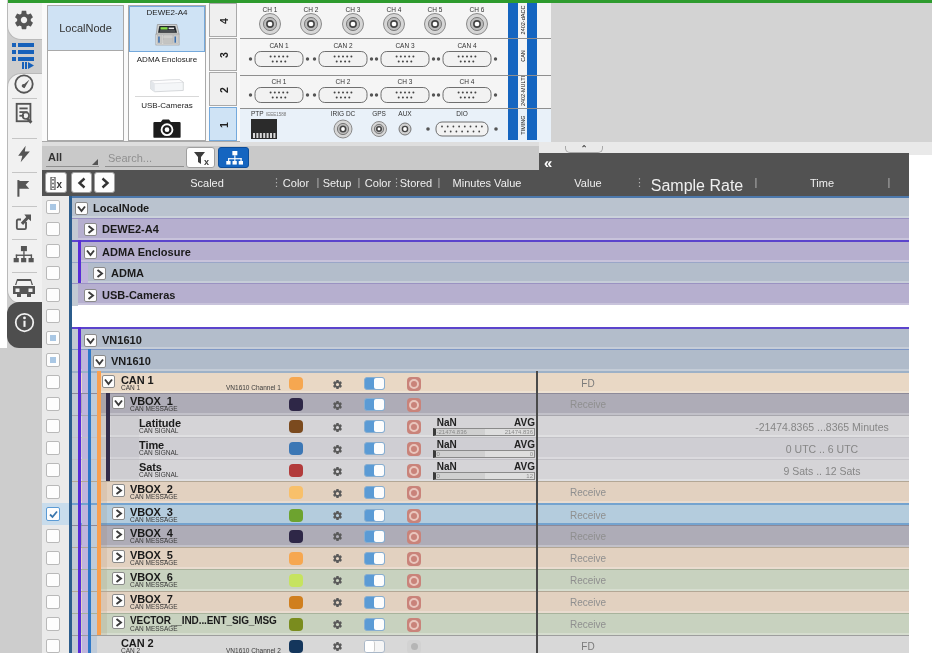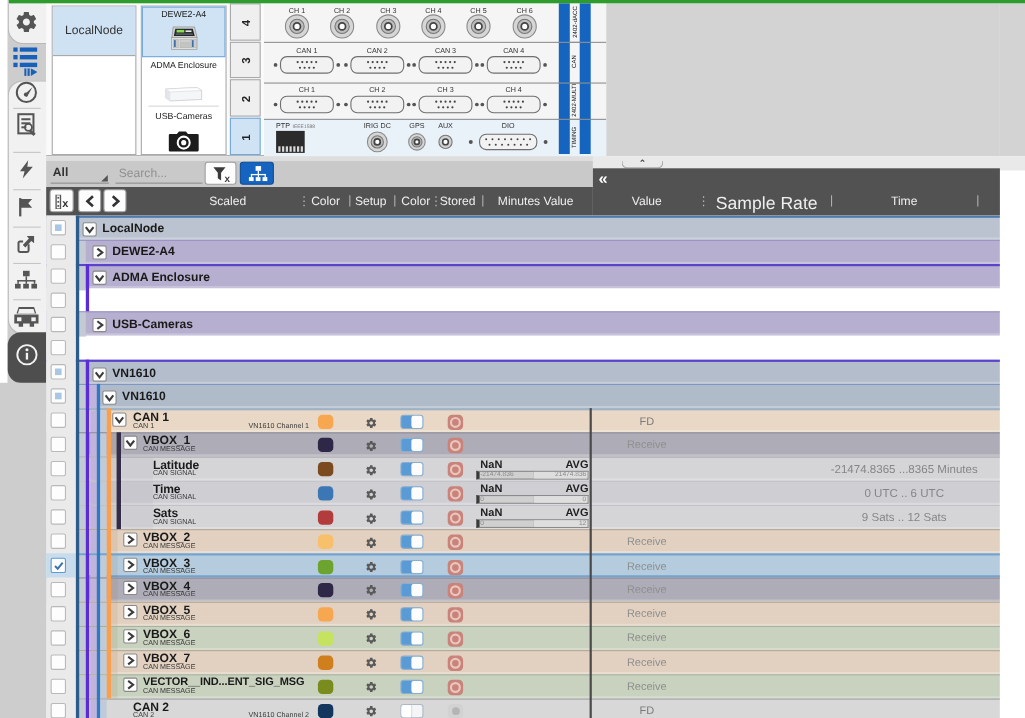--- a/index.html
+++ b/index.html
@@ -426,20 +426,30 @@
 </div>
 <div class="ab" style="left:0;top:43.90px;width:867px;height:21.95px;background:#b6afcf;border-top:2px solid #5b44cc;box-shadow:inset 0 -2px 0 rgba(255,255,255,0.25);">
 <div class="ab" style="left:26.5px;top:0;width:9.6px;height:21.95px;background:#c3cad3;"></div>
 <div class="ab" style="left:60px;top:4.5px;font-size:11px;font-weight:bold;color:#1a1a1a;white-space:nowrap;">ADMA Enclosure</div>
 <div class="ab" style="left:42px;top:4.5px;width:13px;height:13px;background:#fdfdfd;border:1px solid #8a8a8a;border-radius:2px;display:flex;align-items:center;justify-content:center;">
         <svg width="9" height="9" viewBox="0 0 9 9">
           <path d="M1 2.5 L4.5 7 L8 2.5" stroke="#3a3a3a" stroke-width="1.9" fill="none"></path>
         </svg>
       </div>
 </div>
+<div class="ab" style="left:0;top:65.85px;width:867px;height:21.95px;background:#b3bdcb;border-top:1px solid #9aa6c8;box-shadow:inset 0 -2px 0 rgba(255,255,255,0.25);">
+<div class="ab" style="left:26.5px;top:0;width:9.6px;height:21.95px;background:#c3cad3;"></div>
+<div class="ab" style="left:39.5px;top:0;width:6.4px;height:21.95px;background:#c0b4dc;"></div>
+<div class="ab" style="left:69px;top:4.5px;font-size:11px;font-weight:bold;color:#1a1a1a;white-space:nowrap;">ADMA</div>
+<div class="ab" style="left:51px;top:4.5px;width:13px;height:13px;background:#fdfdfd;border:1px solid #8a8a8a;border-radius:2px;display:flex;align-items:center;justify-content:center;">
+        <svg width="9" height="9" viewBox="0 0 9 9">
+          <path d="M2.5 1 L7 4.5 L2.5 8" stroke="#3a3a3a" stroke-width="1.9" fill="none"></path>
+        </svg>
+      </div>
+</div>
 <div class="ab" style="left:0;top:87.80px;width:867px;height:21.95px;background:#b6afcf;border-top:1px solid #9a92c2;box-shadow:inset 0 -2px 0 rgba(255,255,255,0.25);">
 <div class="ab" style="left:26.5px;top:0;width:9.6px;height:21.95px;background:#c3cad3;"></div>
 <div class="ab" style="left:60px;top:4.5px;font-size:11px;font-weight:bold;color:#1a1a1a;white-space:nowrap;">USB-Cameras</div>
 <div class="ab" style="left:42px;top:4.5px;width:13px;height:13px;background:#fdfdfd;border:1px solid #8a8a8a;border-radius:2px;display:flex;align-items:center;justify-content:center;">
         <svg width="9" height="9" viewBox="0 0 9 9">
           <path d="M2.5 1 L7 4.5 L2.5 8" stroke="#3a3a3a" stroke-width="1.9" fill="none"></path>
         </svg>
       </div>
 </div>
 <div class="ab" style="left:0;top:131.70px;width:867px;height:21.95px;background:#b3bdcb;border-top:2px solid #5b44cc;box-shadow:inset 0 -2px 0 rgba(255,255,255,0.25);">

